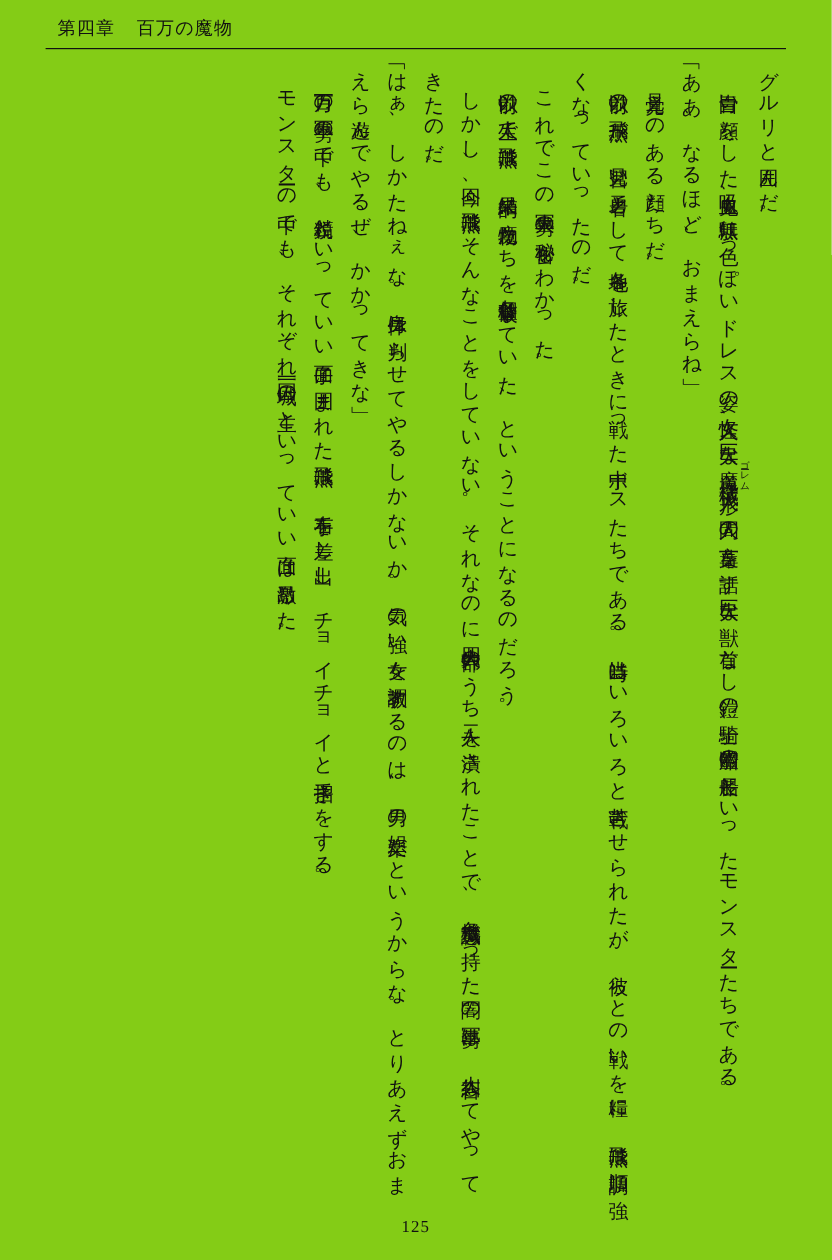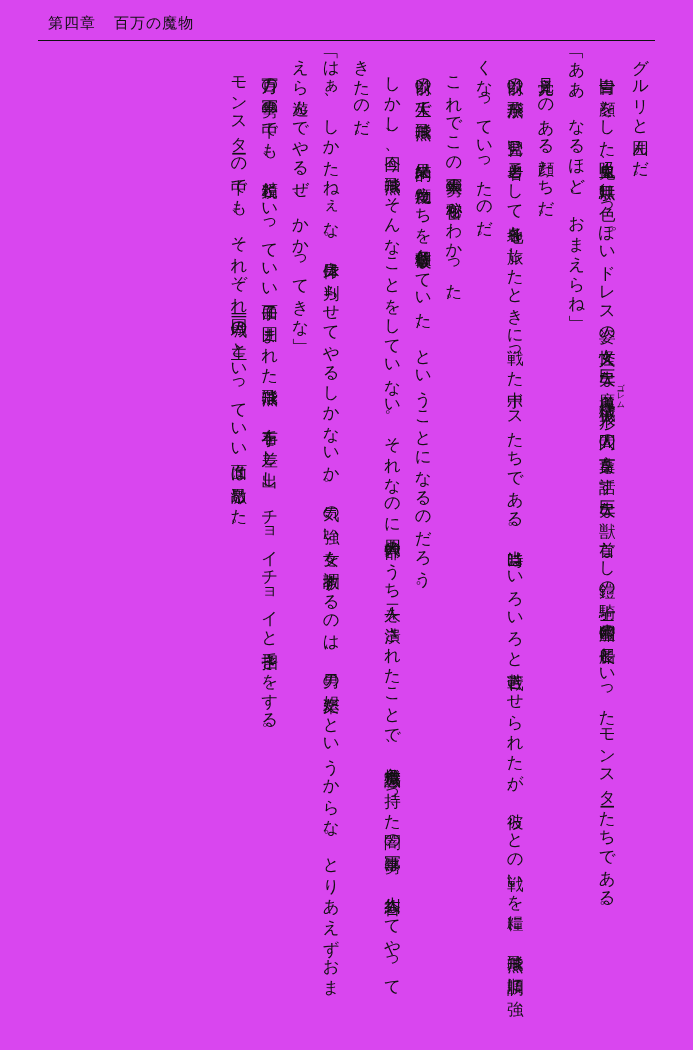--- a/index.html
+++ b/index.html
@@ -14,21 +14,21 @@
     color: #111111;
     position: relative;
     overflow: hidden;
   }
   .page {
     position: absolute;
     left: 0;
     top: 0;
     width: 693px;
     height: 1050px;
-    background: #d946ef;
+    background: #84cc16;
   }
   
   .header {
     position: absolute;
     top: 14px;
     left: 48px;
     font-size: 15px;
     letter-spacing: 1px;
     color: #111;
     white-space: nowrap;
@@ -105,13 +105,14 @@
     <p>見覚えのある顔たちだ。</p>
     <p>以前の飛燕が、見習い勇者として各地を旅したときに戦った中ボスたちである。当時はいろいろと苦戦させられたが、彼らとの戦いを糧に、飛燕は順調に強くなっていったのだ。</p>
     <p>これでこの大軍勢の秘密もわかった。</p>
     <p>以前の人生で飛燕は、結果的に魔物たちを各個撃破していた、ということになるのだろう。</p>
     <p>しかし、今回、飛燕はそんなことをしていない。それなのに四大幹部のうち二人を潰されたことで、危機意識を持った闇の軍勢は、大糾合してやってきたのだ。</p>
     <p class="noindent">「はぁ、しかたねぇな。身体に判らせてやるしかないか。気の強い女を調教するのは、男の娯楽だというからな。とりあえずおまえら遊んでやるぜ、かかってきな」</p>
     <p>百万の軍勢の中でも、精鋭といっていい面子に囲まれた飛燕は、右手を差し出し、チョイチョイと手招きをする。</p>
     <p>モンスターの中でも、それぞれ一国一城の主といっていい面々は激昂した。</p>
   </div>
 
+  <div class="pagenum">125</div>
 </div>
 
 </body></html>

